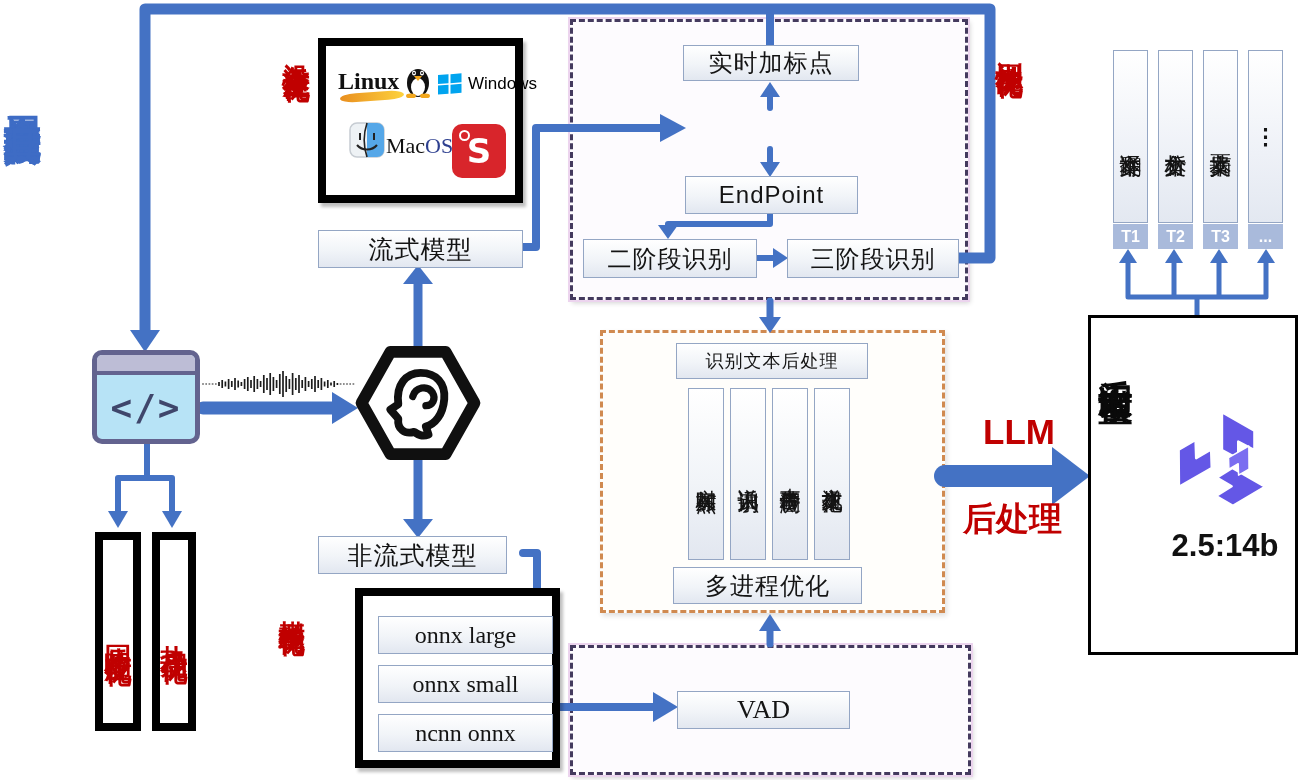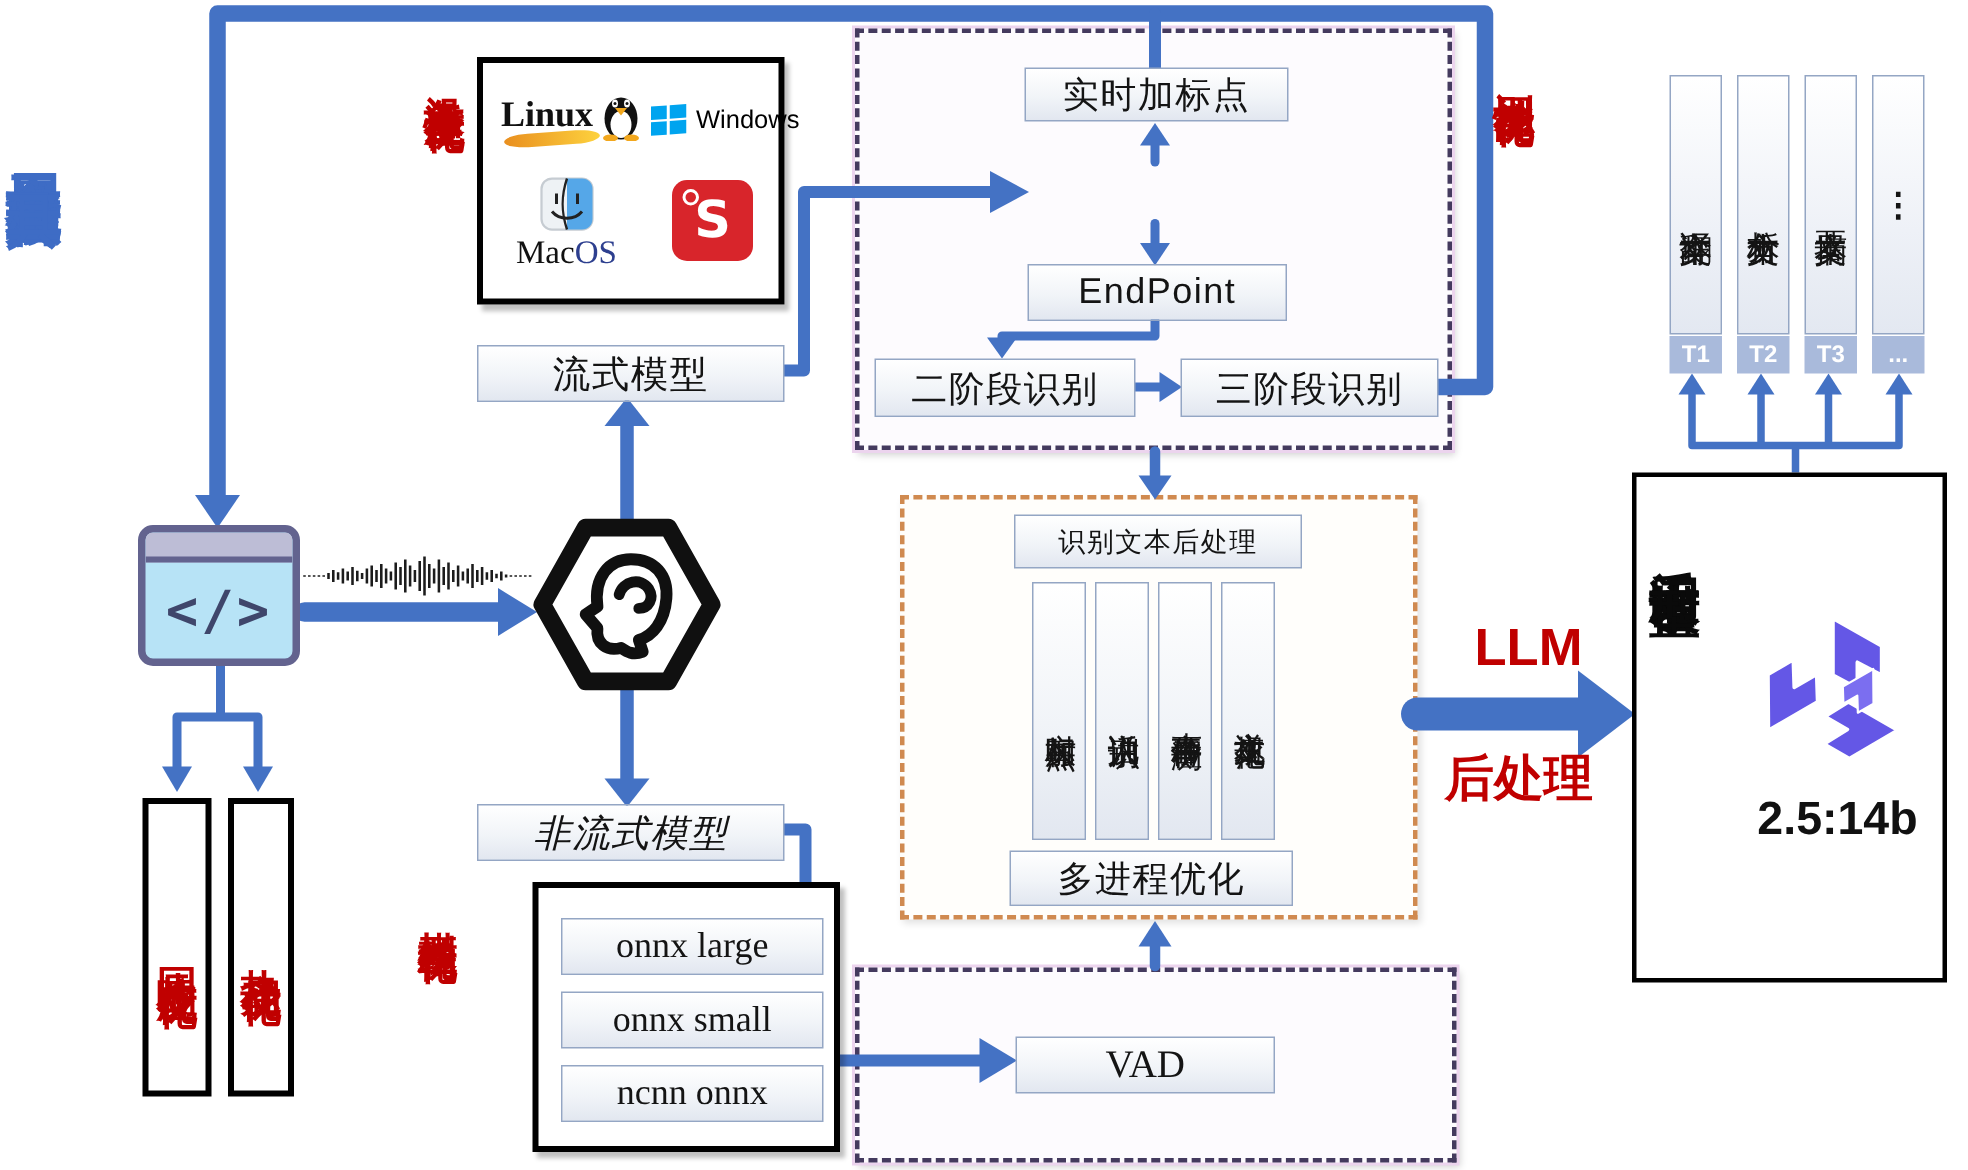--- a/index.html
+++ b/index.html
@@ -27,21 +27,21 @@
   .cont { position:absolute; z-index:0; }
   .purpleDash {
     border:3px dashed #443a5e; background:#fdfbfe;
     box-shadow:0 0 0 2px #ecd4ee, 2px 3px 5px rgba(0,0,0,0.18);
   }
   .orangeDash {
     border:3px dashed #d08a50; background:#fffefb;
     box-shadow:2px 3px 5px rgba(0,0,0,0.12);
   }
 
-  .blackBox { position:absolute; z-index:2; background:#ffffff; border:4px solid #000000; box-shadow:3px 4px 3px rgba(0,0,0,0.25); }
+  .blackBox { position:absolute; z-index:2; background:#ffffff; border:8px solid #000000; box-shadow:3px 4px 3px rgba(0,0,0,0.25); }
 
   .redText { color:#C00000; font-weight:bold; }
   .vlabel {
     position:absolute; z-index:2; writing-mode:vertical-rl; text-orientation:upright;
     color:#C00000; font-weight:bold; font-size:27px; line-height:1.05; letter-spacing:2px;
   }
 
   #main-title {
     position:absolute; left:4px; top:86px; z-index:2;
     writing-mode:vertical-rl; text-orientation:upright;
@@ -249,21 +249,21 @@
       <svg width="24" height="24" viewBox="0 0 24 24">
         <g fill="#00A4EF" transform="skewY(-4)">
           <rect x="0" y="3" width="10.5" height="9"></rect>
             <rect x="12.5" y="3" width="11" height="9"></rect>
           <rect x="0" y="13.5" width="10.5" height="9"></rect>
             <rect x="12.5" y="13.5" width="11" height="9"></rect>
         </g>
       </svg>
       <span id="windows-text">Windows</span>
     </div>
-    <div class="oslogo" style="left:22px; top:75px; flex-direction:column;">
+    <div class="oslogo" style="left:22px; top:75px; flex-direction:row;align-items:flex-end;">
       <svg width="38" height="38" viewBox="0 0 38 38">
         <rect x="2" y="2" width="34" height="34" rx="7" fill="#eef2f5" stroke="#c6ccd2" stroke-width="1.5"></rect>
         <path d="M19,2 L19,36 L29,36 C33,36 36,33 36,29 L36,9 C36,5 33,2 29,2 Z" fill="#55a7e8"></path>
         <path d="M12,12 V19 M26,12 V19" stroke="#222" stroke-width="2" fill="none"></path>
         <path d="M9,24 C14,30 24,30 29,24" stroke="#222" stroke-width="2" fill="none"></path>
         <path d="M19,2 C15,14 15,24 19,36" stroke="#222" stroke-width="1.6" fill="none"></path>
       </svg>
       <span id="macos-text">
         <span>Mac</span><span class="os">OS</span>
       </span>
@@ -273,21 +273,21 @@
           <span>S</span>
         </div>
     </div>
   </div>
 
   <div class="vlabel" style="left:282px; top:42px;">设备适应性优化</div>
   <div class="vlabel" style="left:995px; top:40px;">识别性能优化</div>
   <div class="vlabel" style="left:278px; top:600px; font-size:26px;">模型结构优化</div>
 
   <div class="node" style="left:318px; top:230px; width:205px; height:38px; font-size:25px;">流式模型</div>
-  <div class="node" style="left:318px; top:536px; width:205px; height:38px; font-size:25px;font-style:italic;">非流式模型</div>
+  <div class="node" style="left:318px; top:536px; width:189px; height:38px; font-size:25px;">非流式模型</div>
 
   <div class="blackBox" style="left:318px; top:588px; width:205px; height:180px;margin-left:37px;">
     <div class="node serif" style="left:15px; top:20px; width:175px; height:38px;">onnx large</div>
     <div class="node serif" style="left:15px; top:69px; width:175px; height:38px;">onnx small</div>
     <div class="node serif" style="left:15px; top:118px; width:175px; height:38px;">ncnn onnx</div>
   </div>
 
   <div class="node" style="left:683px; top:45px; width:176px; height:36px;">实时加标点</div>
   <div class="node" style="left:685px; top:176px; width:173px; height:38px;">EndPoint</div>
   <div class="node" style="left:583px; top:239px; width:174px; height:39px;">二阶段识别</div>

